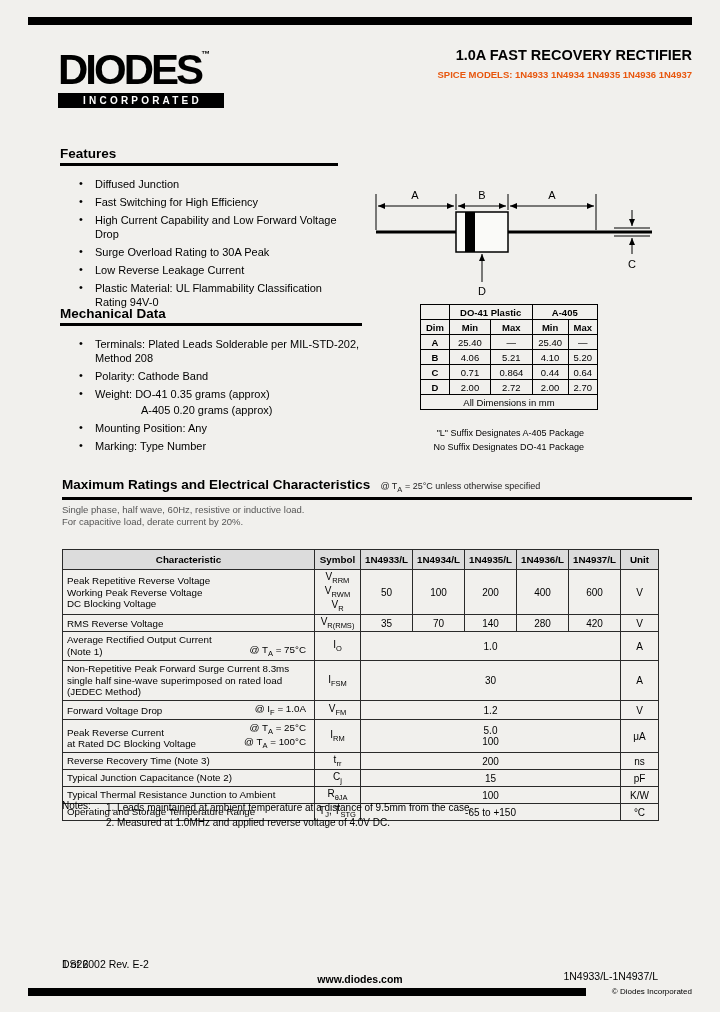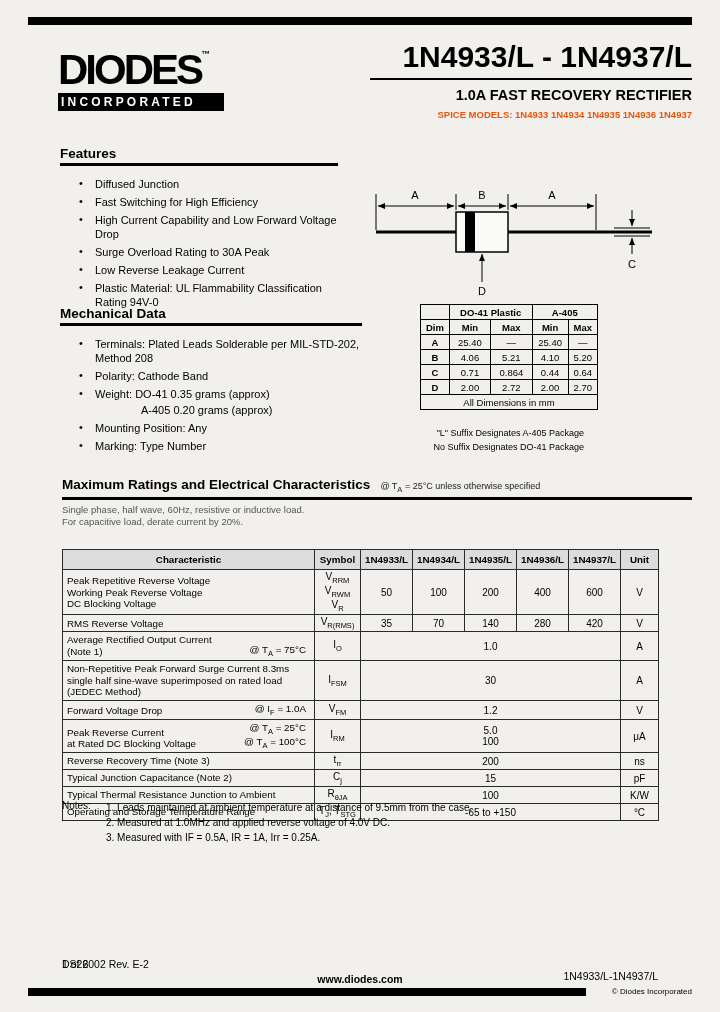--- a/index.html
+++ b/index.html
@@ -7,21 +7,21 @@
   .page{position:relative;width:720px;height:1012px;overflow:hidden;}
 
   .hbar{position:absolute;background:#000;height:8px;}
   .topbar{left:28px;right:28px;top:17px;}
   .botbar{left:28px;width:558px;top:988px;}
 
   
   .logo{position:absolute;left:58px;top:50px;width:180px;}
   .logo-text{font-size:42px;font-weight:bold;letter-spacing:-3px;line-height:0.95;}
   .logo-text .tm{font-size:9px;vertical-align:top;letter-spacing:0;}
-  .logo-sub{margin-top:3px;width:163px;background:#000;color:#fff;font-size:12px;font-weight:bold;letter-spacing:3.2px;text-align:left;padding:2px 0 2px 3px;}
+  .logo-sub{margin-top:3px;width:163px;background:#000;color:#fff;font-size:10px;font-weight:bold;letter-spacing:3.2px;text-align:center;padding:2px 0 2px 3px;}
 
   
   .title-block{position:absolute;left:370px;right:28px;top:40px;text-align:right;}
   .title-block h1{margin:0;font-size:30px;font-weight:bold;padding-bottom:5px;border-bottom:2px solid #000;line-height:1.1;}
   .subtitle{margin-top:7px;font-size:14.5px;font-weight:bold;}
   .spice{margin-top:6px;font-size:9.5px;font-weight:bold;color:#e8570e;}
 
   
   .sec-head{font-size:13.5px;font-weight:bold;border-bottom:3px solid #000;padding-bottom:2px;}
 
@@ -82,21 +82,20 @@
 <div class="page">
 
   <div class="hbar topbar"></div>
 
   <div class="logo">
     <div class="logo-text"><span>DIODES</span><span class="tm">™</span></div>
     <div class="logo-sub">INCORPORATED</div>
   </div>
 
   <div class="title-block">
-    <h1>1N4933/L - 1N4937/L</h1>
     <div class="subtitle">1.0A FAST RECOVERY RECTIFIER</div>
     <div class="spice"><span>SPICE MODELS:</span> <span>1N4933  1N4934  1N4935  1N4936  1N4937</span></div>
   </div>
 
   <section class="features">
     <div class="sec-head">Features</div>
     <div class="blist">
       <div class="bitem">Diffused Junction</div>
       <div class="bitem">Fast Switching for High Efficiency</div>
       <div class="bitem">High Current Capability and Low Forward Voltage Drop</div>
@@ -374,21 +373,20 @@
         </tr>
       </tbody>
     </table>
   </section>
 
   <div class="notes">
     <span class="lbl">Notes:</span>
     <div class="notes-items">
       <div>1. Leads maintained at ambient temperature at a distance of 9.5mm from the case.</div>
       <div>2. Measured at 1.0MHz and applied reverse voltage of 4.0V DC.</div>
-      <div>3. Measured with IF = 0.5A, IR = 1A, Irr = 0.25A.</div>
     </div>
   </div>
 
   <div class="footrow">
     <span class="l">DS26002 Rev. E-2</span>
     <span class="c">1 of 2</span>
     <span class="r">1N4933/L-1N4937/L</span>
   </div>
   <div class="footurl">www.diodes.com</div>
   <div class="hbar botbar"></div>

